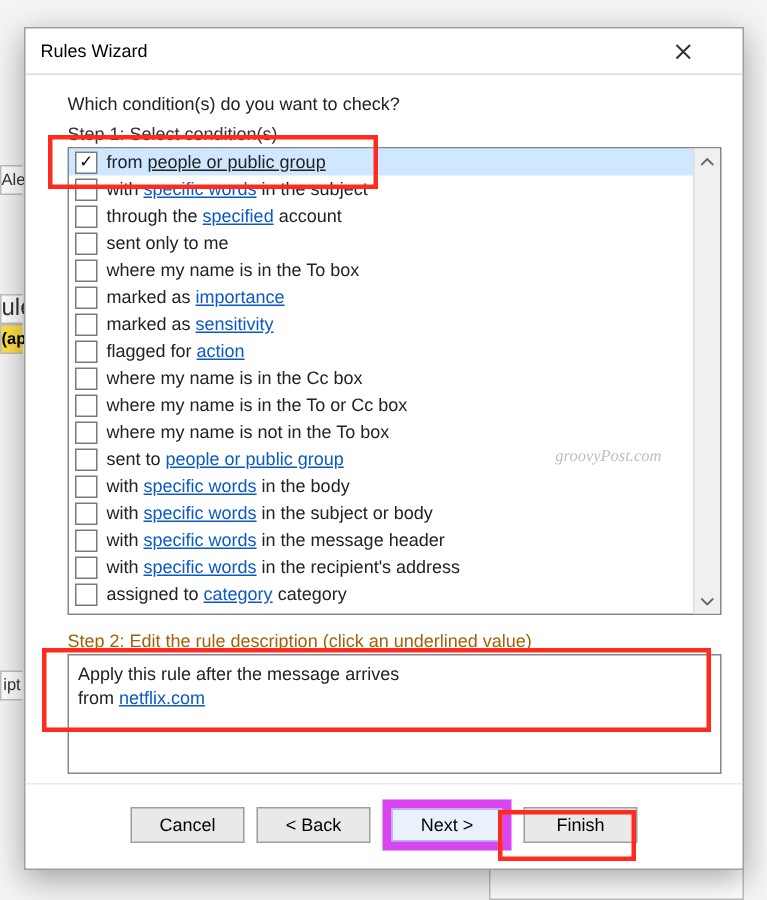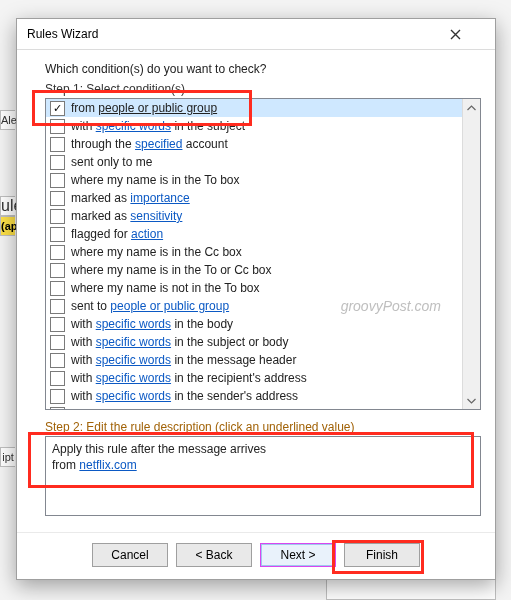--- a/index.html
+++ b/index.html
@@ -24,23 +24,23 @@
   .cb{width:13px;height:13px;border:1px solid #7a7a7a;background:#fff;display:inline-flex;align-items:center;justify-content:center;font-size:11px;line-height:1;color:#000;flex:none}
   .txt a{color:#0b59c4;text-decoration:underline;cursor:pointer}
   .txt .u{text-decoration:underline;color:inherit}
   .scroll{width:17px;background:#f0f0f0;border-left:1px solid #dcdcdc;display:flex;flex-direction:column;align-items:center;justify-content:space-between}
   .sbtn{width:17px;height:17px;display:flex;align-items:center;justify-content:center;font-size:9px;color:#555;cursor:pointer}
   .step2{margin:10px 0 2px 0;font-size:12px;color:#a16207}
   .desc{border:1px solid #828790;background:#fff;height:70px;padding:4px 6px;font-size:12px;color:#222;line-height:16px}
   .desc a{color:#0b59c4;text-decoration:underline;cursor:pointer}
   .btnrow{display:flex;justify-content:center;align-items:center;gap:8px;padding:10px 14px 12px 14px;border-top:1px solid #eaeaea}
   .btn{min-width:74px;height:22px;border:1px solid #9f9f9f;background:#e9e9e9;font-size:12px;display:flex;align-items:center;justify-content:center;cursor:pointer}
-  .btn.primary{border:1px solid #d946ef;box-shadow:inset 0 0 0 1px #9fc7ee;background:#e9f2fb}
+  .btn.primary{border:6px solid #d946ef;box-shadow:inset 0 0 0 1px #9fc7ee;background:#e9f2fb}
   .hl{position:absolute;border:3px solid #ff2b1f;pointer-events:none;box-sizing:border-box}
-  .watermark{position:absolute;right:70px;top:298px;color:#bfbfbf;font-size:14px;font-style:italic;font-family:Liberation Sans, sans-serif;pointer-events:none}
+  .watermark{position:absolute;right:70px;top:298px;color:#bfbfbf;font-size:11px;font-style:italic;font-family:Liberation Serif, serif;pointer-events:none}
 </style>
 </head>
 <body>
 
 <div class="stage">
   <div class="bg-frag ale">Ale</div>
   <div class="bg-frag ule">ule</div>
   <div class="bg-frag ap">(ap</div>
   <div class="bg-frag ipt">ipt</div>
   <div class="bg-frag botbtn"></div>
@@ -120,24 +120,20 @@
             <div class="item">
               <span class="cb"></span>
               <span class="txt"><span>with </span><a>specific words</a><span> in the message header</span></span>
             </div>
             <div class="item">
               <span class="cb"></span>
               <span class="txt"><span>with </span><a>specific words</a><span> in the recipient's address</span></span>
             </div>
             <div class="item">
               <span class="cb"></span>
-              <span class="txt"><span>with </span><a>specific words</a><span> in the sender's address</span></span>
-            </div>
-            <div class="item">
-              <span class="cb"></span>
               <span class="txt"><span>assigned to </span><a>category</a><span> category</span></span>
             </div>
           </div>
         <div class="scroll">
           <div class="sbtn">
             <svg width="9" height="6" viewBox="0 0 9 6">
                 <path d="M0.5 5 L4.5 1 L8.5 5" fill="none" stroke="#666" stroke-width="1.2"></path>
               </svg>
           </div>
           <div class="sbtn">

